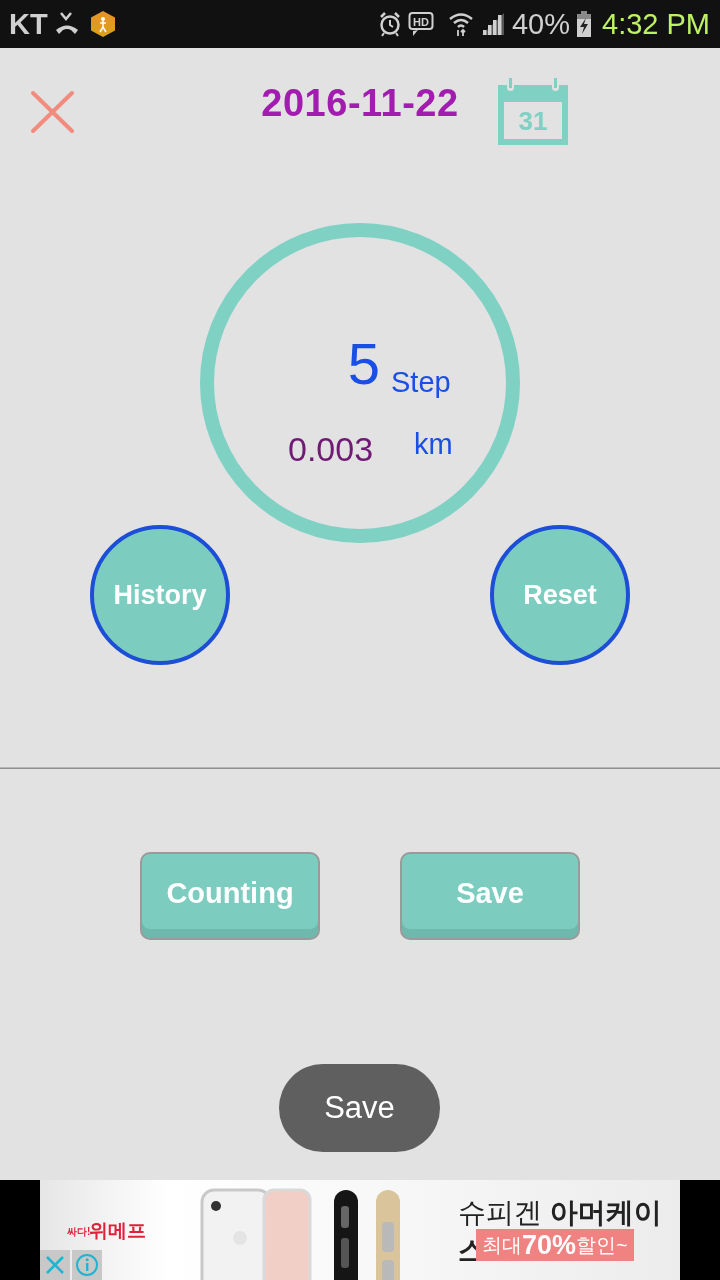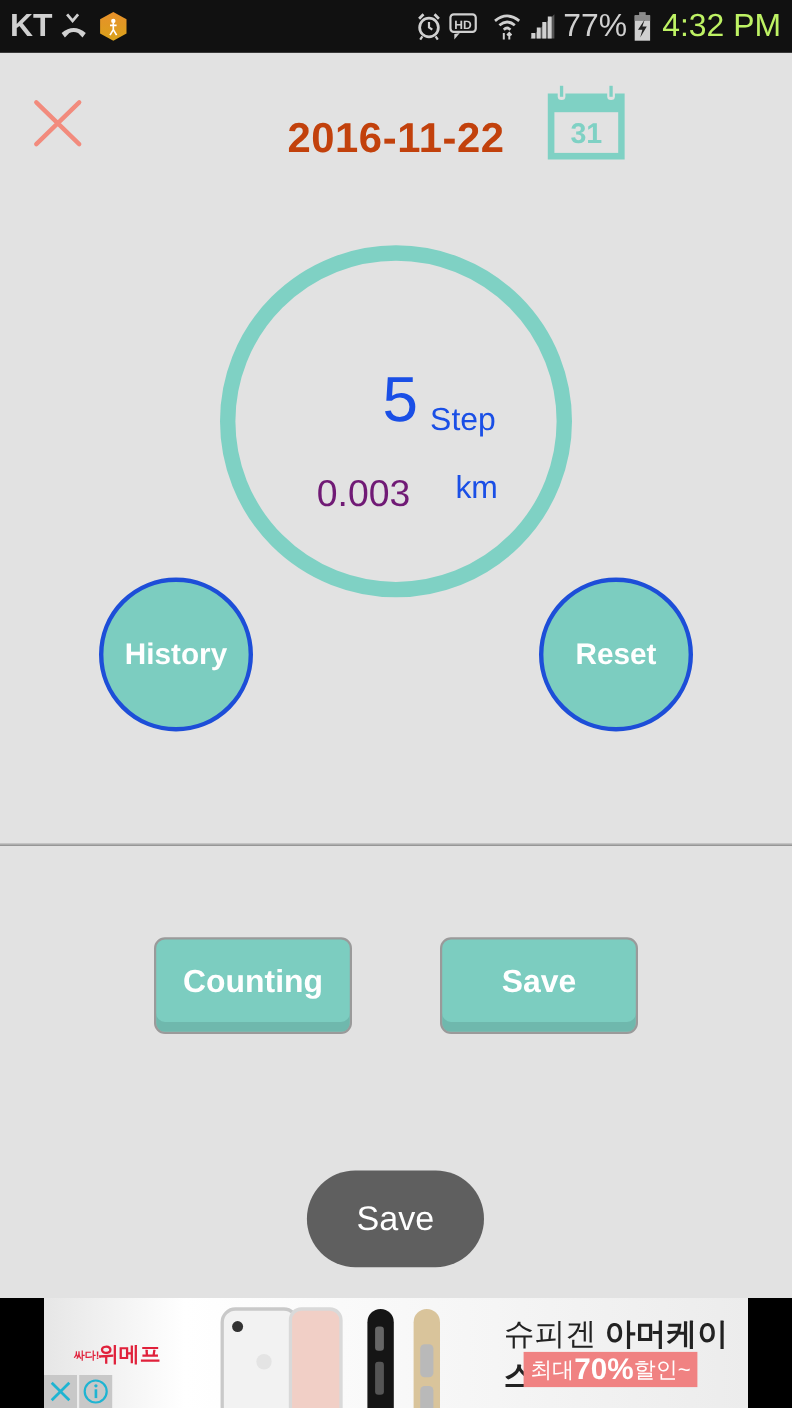--- a/index.html
+++ b/index.html
@@ -11,21 +11,21 @@
   .sb-carrier { position: absolute; left: 9px; top: 8px; font-size: 29px; font-weight: bold; letter-spacing: 0px; font-family: "Liberation Sans", sans-serif; }
   .sb-missed { position: absolute; left: 54px; top: 10px; width: 26px; height: 26px; }
   .sb-app { position: absolute; left: 90px; top: 10px; width: 26px; height: 28px; }
   .sb-right { position: absolute; right: 10px; top: 6px; height: 36px; display: flex; align-items: center; gap: 6px; }
   .sb-icon { display: inline-block; }
   .sb-battery-pct { font-size: 29px; color: #d0d0d0; }
   .sb-time { font-size: 29px; color: #bef264; margin-left: 4px; }
 
   
   .close-btn { position: absolute; left: 28px; top: 90px; width: 48px; height: 44px; cursor: pointer; }
-  .date-title { position: absolute; left: 230px; top: 105px; width: 260px; text-align: center; font-size: 38px; font-weight: bold; color: #c2410c; font-family: "Liberation Sans", sans-serif; letter-spacing: 0.5px; }
+  .date-title { position: absolute; left: 230px; top: 82px; width: 260px; text-align: center; font-size: 38px; font-weight: bold; color: #a21caf; font-family: "Liberation Sans", sans-serif; letter-spacing: 0.5px; }
   .calendar-btn { position: absolute; left: 496px; top: 75px; width: 72px; height: 72px; cursor: pointer; }
 
   
   .ring { position: absolute; left: 200px; top: 223px; width: 320px; height: 320px; border-radius: 50%; border: 14px solid #7fd1c4; }
   .step-value { position: absolute; left: 300px; top: 330px; width: 80px; text-align: right; font-size: 58px; color: #1a4fe6; font-family: "Liberation Sans", sans-serif; }
   .step-unit { position: absolute; left: 391px; top: 366px; font-size: 29px; color: #1a4fe6; }
   .km-value { position: absolute; left: 288px; top: 430px; font-size: 34px; color: #701a75; }
   .km-unit { position: absolute; left: 414px; top: 428px; font-size: 29px; color: #1a4fe6; }
 
   
@@ -96,21 +96,21 @@
       <path d="M10 16 Q13 13 16 16" stroke="#d0d0d0" stroke-width="2.5" fill="none"></path>
       <path d="M10 19 L10 25 M15 25 L15 19 M13 21 L15 19 L17 21" stroke="#d0d0d0" stroke-width="1.8" fill="none"></path>
     </svg>
     <svg class="sb-icon" width="26" height="26" viewBox="0 0 26 26">
       <polygon points="2,24 24,2 24,24" fill="#555"></polygon>
       <rect x="3" y="19" width="3.5" height="5" fill="#d0d0d0"></rect>
       <rect x="8" y="14" width="3.5" height="10" fill="#d0d0d0"></rect>
       <rect x="13" y="9" width="3.5" height="15" fill="#d0d0d0"></rect>
       <rect x="18" y="4" width="3.5" height="20" fill="#d0d0d0"></rect>
     </svg>
-    <span class="sb-battery-pct">77%</span>
+    <span class="sb-battery-pct">40%</span>
     <svg class="sb-icon" width="16" height="28" viewBox="0 0 16 28">
       <rect x="5" y="1" width="6" height="3" fill="#8a8a8a"></rect>
       <rect x="1" y="4" width="14" height="23" fill="#d0d0d0"></rect>
       <rect x="1" y="4" width="14" height="5" fill="#8a8a8a"></rect>
       <path d="M10 8 L4 17 L8 17 L6 24 L12 14 L8 14 Z" fill="#222"></path>
     </svg>
     <span class="sb-time">4:32 PM</span>
   </div>
 </div>
 

